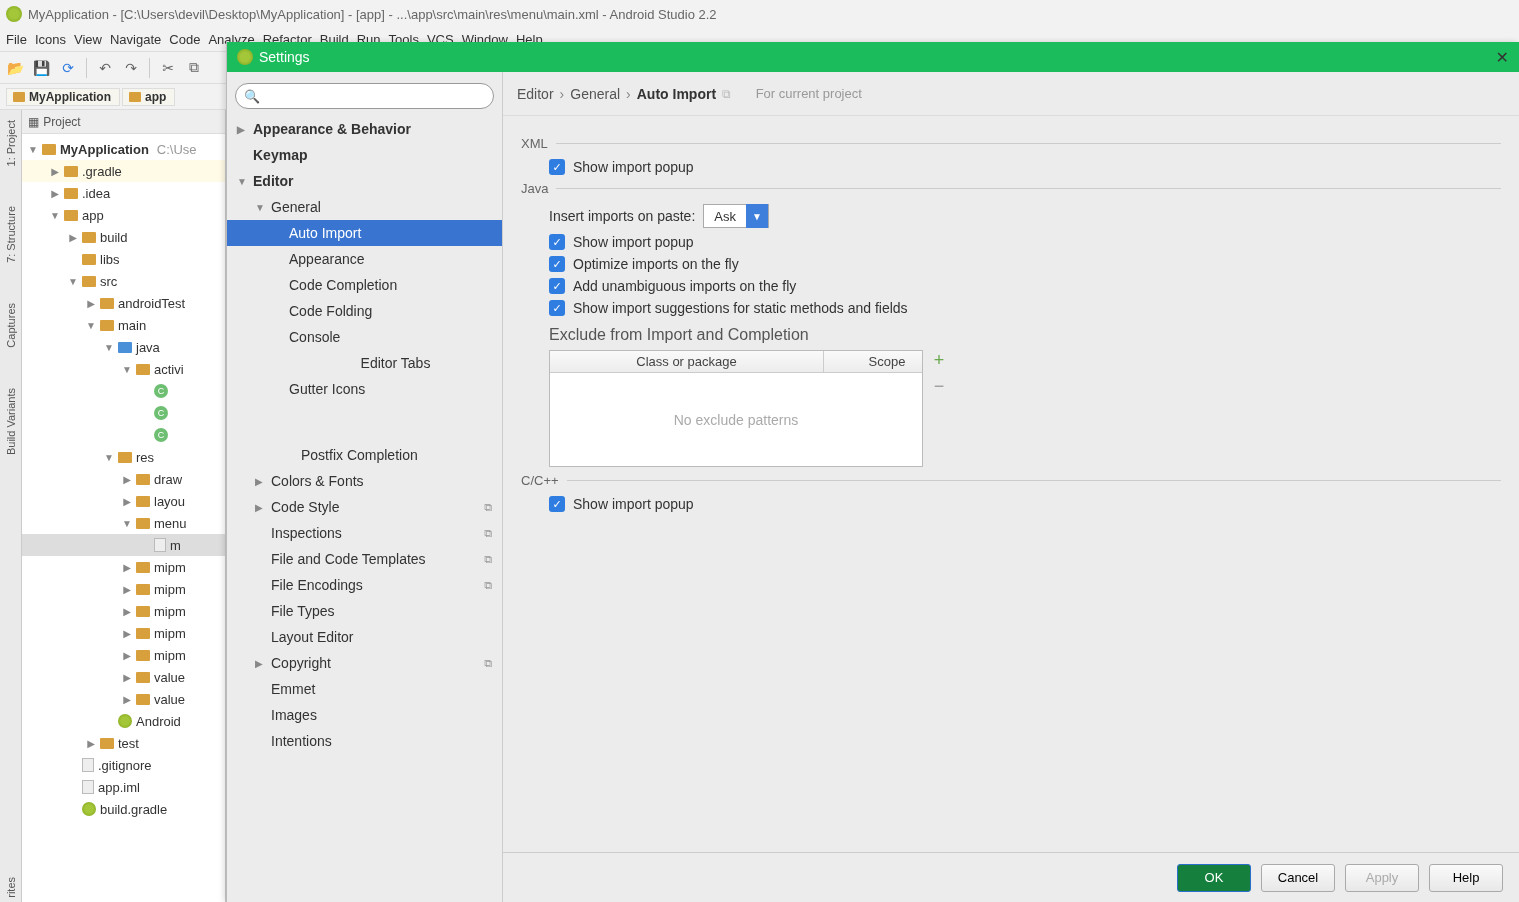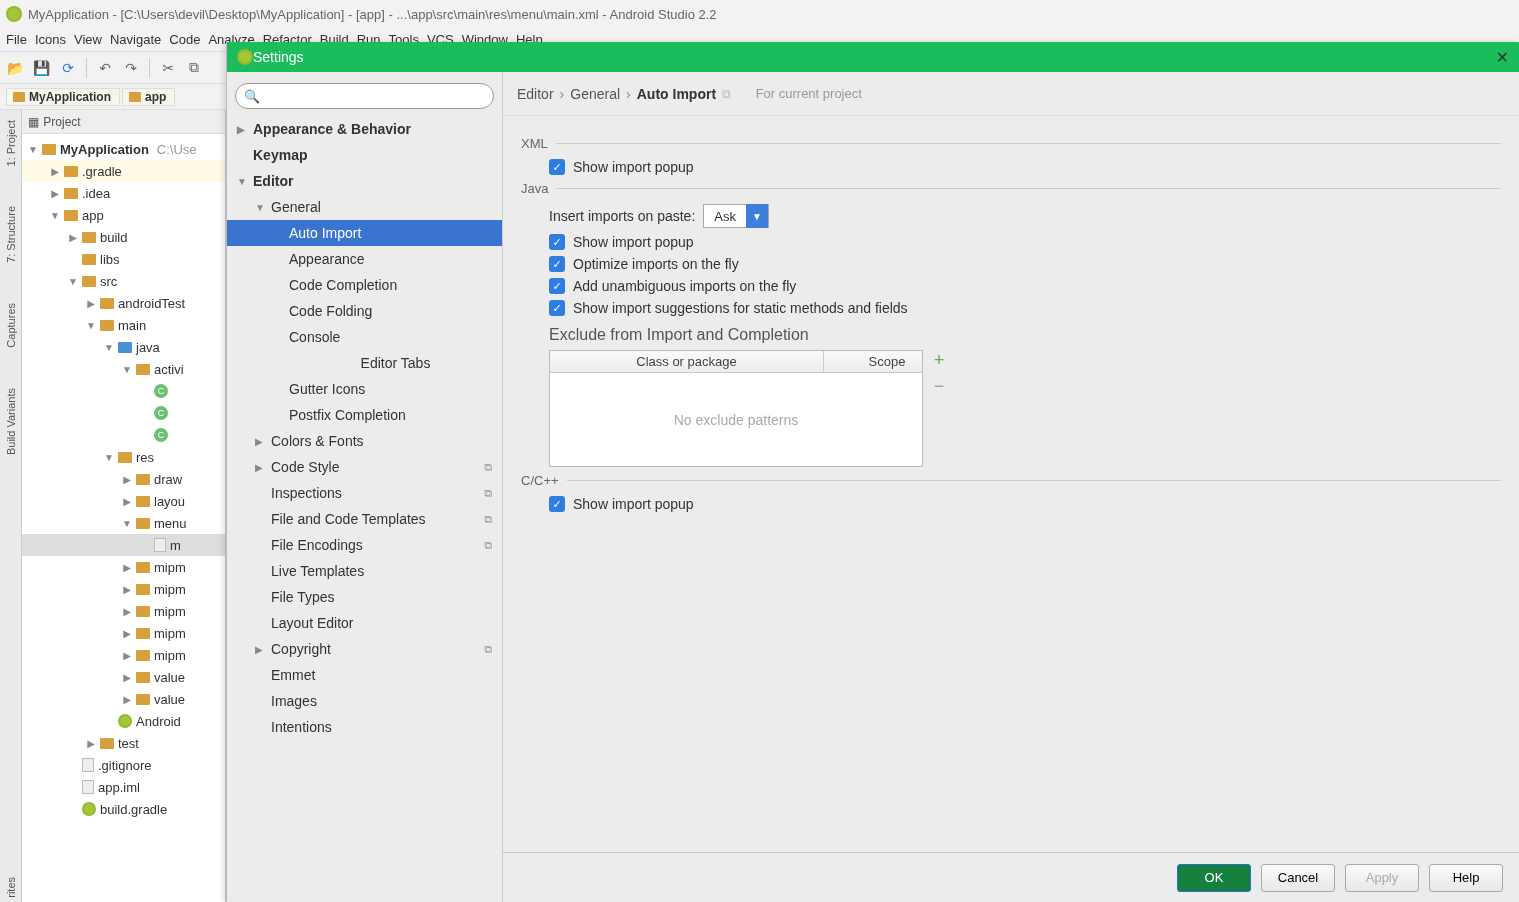--- a/index.html
+++ b/index.html
@@ -42,21 +42,21 @@
 .tree .folder-ic.blue { background: #4a90d9; }
 .tree .folder-ic.pkg { background: #d8a03c; position: relative; }
 .tree .file-ic { width: 12px; height: 14px; background: #eee; border: 1px solid #bbb; }
 .tree .c-ic { width: 14px; height: 14px; background: #6fbf73; border-radius: 50%; color: #fff; font-size: 9px; display: flex; align-items: center; justify-content: center; }
 .tree .a-logo { width: 14px; height: 14px; background: radial-gradient(circle,#a4c639 40%,#7da018 100%); border-radius: 50%; }
 .tree .indent { display: inline-block; }
 
 
 .dialog { position: absolute; top: 42px; left: 226px; right: 0; bottom: 0; background: #ececec; border-left: 1px solid #bbb; display: flex; flex-direction: column; box-shadow: -2px 0 6px rgba(0,0,0,0.15); }
 .dialog-header { height: 30px; background: #1abc5c; display: flex; align-items: center; padding: 0 10px; color: #fff; font-size: 14px; justify-content: space-between; }
-.dialog-header .left { display: flex; align-items: center; }
+.dialog-header .left { display: flex; align-items: center; gap: 6px; }
 .dialog-header .logo { width: 16px; height: 16px; background: radial-gradient(circle,#a4c639 40%,#7da018 100%); border-radius: 50%; }
 .dialog-header .close { cursor: pointer; font-size: 16px; color: #333; }
 
 .dialog-body { flex: 1; display: flex; overflow: hidden; }
 
 
 .settings-tree { width: 276px; background: #ececec; border-right: 1px solid #ccc; display: flex; flex-direction: column; }
 .settings-search { height: 44px; display: flex; align-items: center; justify-content: center; padding: 8px 8px 4px 8px; }
 .settings-search .field { flex: 1; height: 26px; background: #fff; border: 1px solid #999; border-radius: 13px; display: flex; align-items: center; padding: 0 8px; gap: 4px; }
 .settings-search .field input { border: none; outline: none; flex: 1; background: transparent; font-size: 13px; }
@@ -415,21 +415,21 @@
             <span>Console</span>
           </div>
           <div class="item" style="padding-left: 46px; justify-content: center;">
             <span class="arrow"></span>
             <span>Editor Tabs</span>
           </div>
           <div class="item" style="padding-left: 46px;">
             <span class="arrow"></span>
             <span>Gutter Icons</span>
           </div>
-          <div class="item" style="padding-left: 46px;">
+          <div class="item" style="padding-left: 58px; margin-top: 40px;">
             <span class="arrow"></span>
             <span>Postfix Completion</span>
           </div>
           <div class="item" style="padding-left: 28px;">
             <span class="arrow">▶</span>
             <span>Colors &amp; Fonts</span>
           </div>
           <div class="item" style="padding-left: 28px;">
             <span class="arrow">▶</span>
             <span>Code Style</span>
@@ -442,24 +442,20 @@
           </div>
           <div class="item" style="padding-left: 28px;">
             <span class="arrow"></span>
             <span>File and Code Templates</span>
             <span class="copy-ic">⧉</span>
           </div>
           <div class="item" style="padding-left: 28px;">
             <span class="arrow"></span>
             <span>File Encodings</span>
             <span class="copy-ic">⧉</span>
-          </div>
-          <div class="item" style="padding-left: 28px;">
-            <span class="arrow"></span>
-            <span>Live Templates</span>
           </div>
           <div class="item" style="padding-left: 28px;">
             <span class="arrow"></span>
             <span>File Types</span>
           </div>
           <div class="item" style="padding-left: 28px;">
             <span class="arrow"></span>
             <span>Layout Editor</span>
           </div>
           <div class="item" style="padding-left: 28px;">

